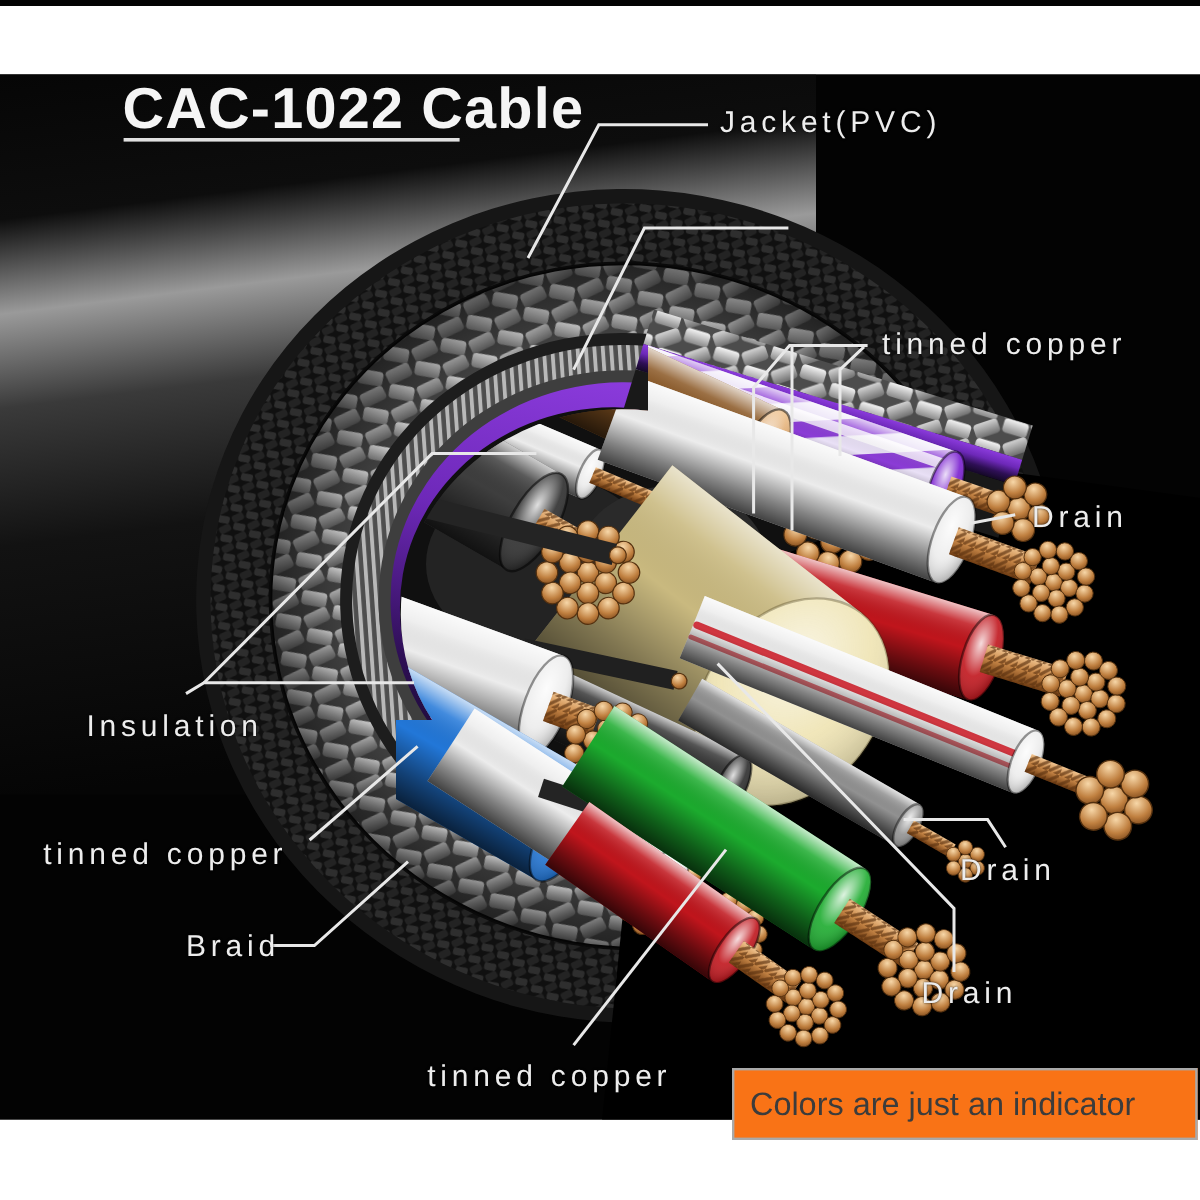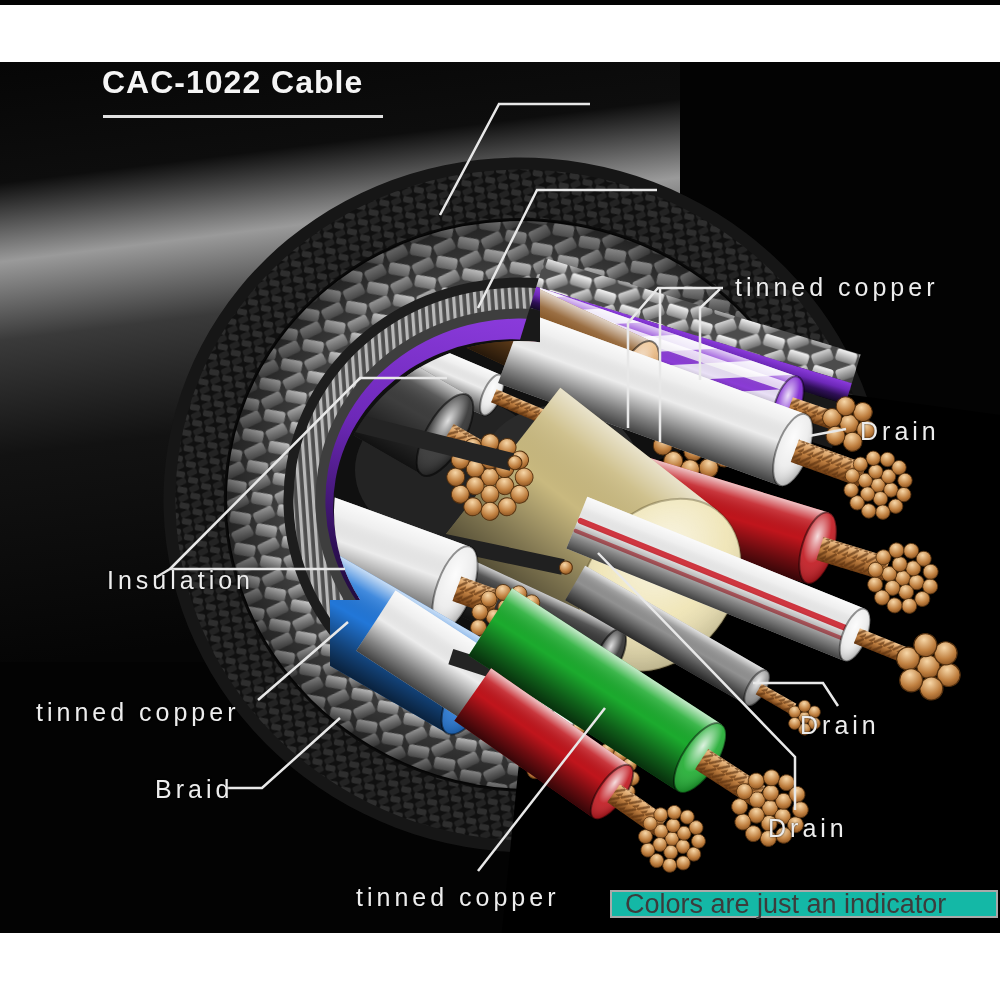--- a/index.html
+++ b/index.html
@@ -4,24 +4,24 @@
 <style>
   html,body{margin:0;padding:0;background:#000;}
   #stage{position:relative;width:1000px;height:1000px;background:#030303;overflow:hidden;
          font-family:"Liberation Sans", sans-serif;}
   .bar{position:absolute;left:0;width:1000px;background:#ffffff;}
   #bar-top{top:5px;height:57px;}
   #bar-bottom{top:933px;height:67px;}
   #art{position:absolute;left:0;top:0;}
   .callout{position:absolute;color:#ededed;font-size:25px;letter-spacing:4px;white-space:nowrap;
            text-shadow:0 0 2px rgba(0,0,0,.8);}
-  #title{position:absolute;left:102px;top:64px;color:#f5f5f5;font-size:32px;font-weight:bold;
+  #title{position:absolute;left:102px;top:64px;color:#f5f5f5;font-size:48px;font-weight:bold;
          letter-spacing:1px;white-space:nowrap;}
   #title-underline{position:absolute;left:103px;top:115px;width:280px;height:3px;background:#e0e0e0;}
-  #note-box{position:absolute;left:610px;top:890px;width:388px;height:28px;background:#14b8a6;
+  #note-box{position:absolute;left:610px;top:890px;width:388px;height:60px;background:#f97316;
             border:2px solid #a9a9a9;box-sizing:border-box;display:flex;align-items:center;}
   #note-text{color:#3c3c3c;font-size:27px;padding-left:13px;white-space:nowrap;}
 </style>
 </head>
 <body>
 
 <div id="stage">
 
   <div class="bar" id="bar-top"></div>
   <div class="bar" id="bar-bottom"></div>
@@ -357,23 +357,24 @@
         <polyline points="838,706 823,683 753,683"></polyline>
         <polyline points="598,553 795,757 795,810"></polyline>
         <polyline points="478,871 605,708"></polyline>
       </g>
     </g>
   </svg>
 
   <div id="title">CAC-1022 Cable</div>
   <div id="title-underline"></div>
 
+  <div class="callout" style="left:600px;top:88px;">Jacket(PVC)</div>
   <div class="callout" style="left:735px;top:273px;">tinned copper</div>
   <div class="callout" style="left:860px;top:417px;">Drain</div>
-  <div class="callout" style="left:72px;top:566px;margin-left:35px;">Insulation</div>
+  <div class="callout" style="left:72px;top:591px;">Insulation</div>
   <div class="callout" style="left:36px;top:698px;">tinned copper</div>
   <div class="callout" style="left:155px;top:775px;">Braid</div>
   <div class="callout" style="left:800px;top:711px;">Drain</div>
   <div class="callout" style="left:768px;top:814px;">Drain</div>
   <div class="callout" style="left:356px;top:883px;">tinned copper</div>
 
   <div id="note-box">
     <span id="note-text">Colors are just an indicator</span>
   </div>
 </div>

